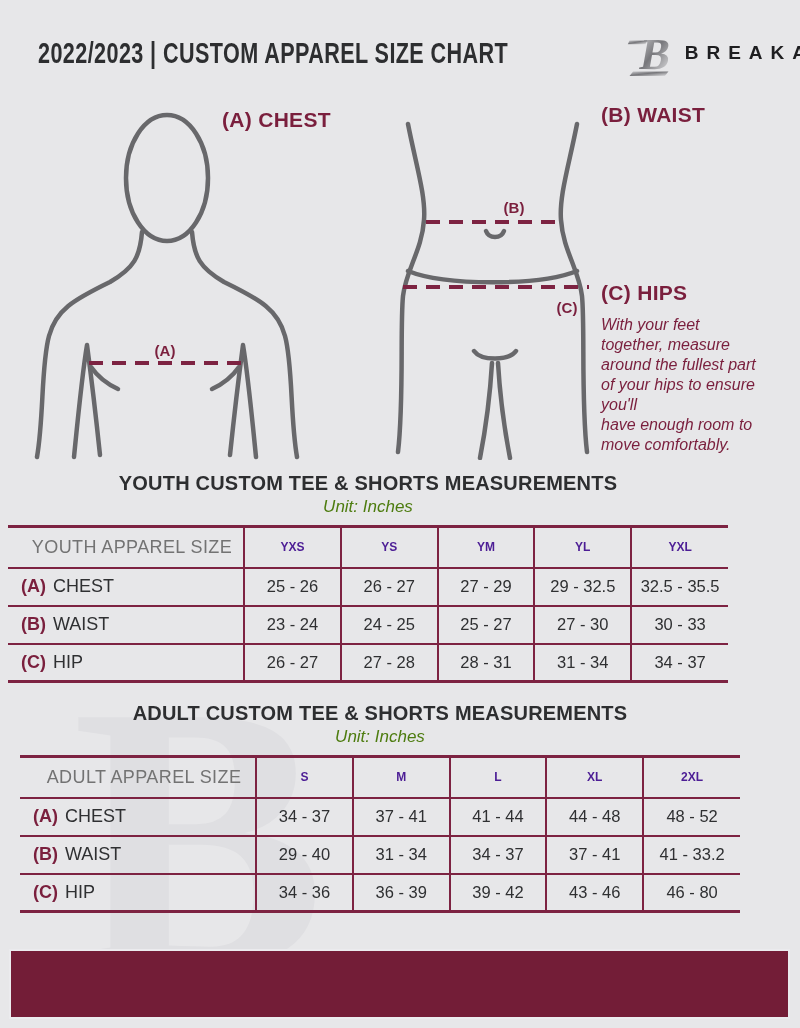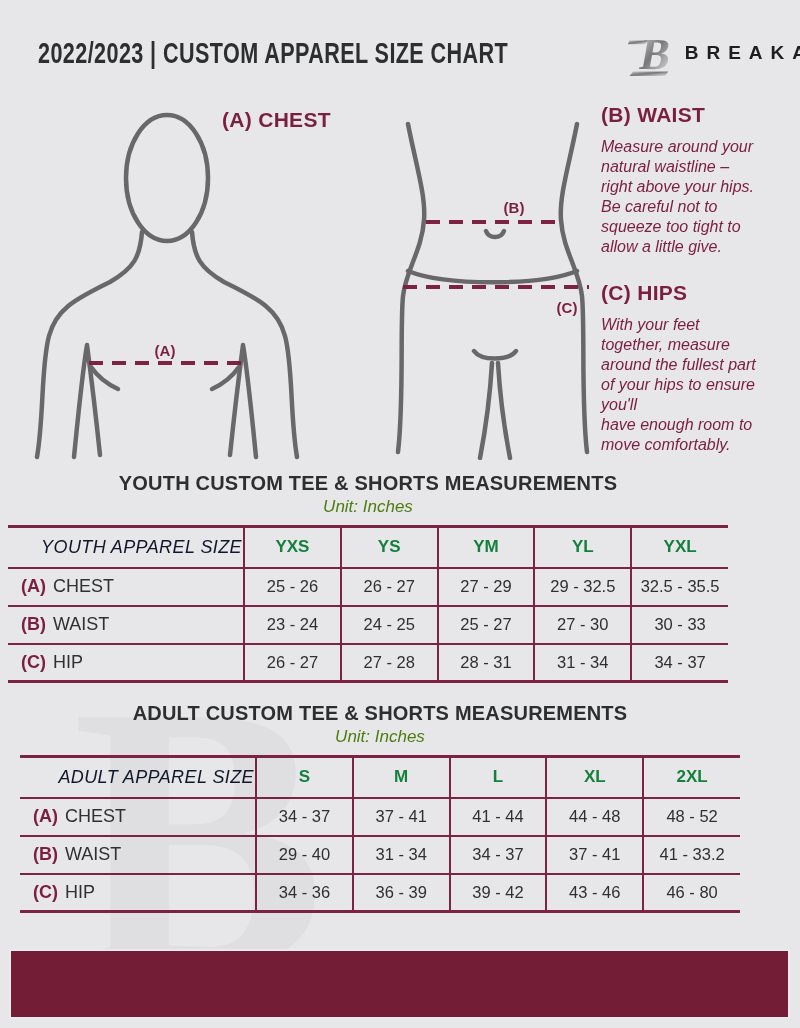--- a/index.html
+++ b/index.html
@@ -63,24 +63,24 @@
   .size-table {
     margin:8px auto 0; width:720px; table-layout:fixed; border-collapse:collapse;
     border-top:3px solid #7d2342; border-bottom:3px solid #7d2342;
     background:transparent;
   }
   .size-table col.c0 { width:236px; }
   .size-table thead tr { border-bottom:2px solid #7d2342; height:41px; }
   .size-table tbody tr { height:38px; }
   .size-table tbody tr + tr { border-top:2px solid #7d2342; }
   .size-table th + th, .size-table td + td { border-left:2px solid #7d2342; }
-  .size-table th { font-weight:bold; font-size:17px; color:#15803d; }
+  .size-table th { font-weight:bold; font-size:12px; color:#4c1d95; }
   .size-table th.lbl {
-    text-align:right; padding-left:14px; font-weight:normal;
-    font-size:18px; color:#0f172a; letter-spacing:0.4px;font-style:italic;
+    text-align:center; padding-left:14px; font-weight:normal;
+    font-size:18px; color:#737373; letter-spacing:0.4px;
   }
   .size-table td { text-align:center; font-size:16.5px; color:#2f3032; }
   .size-table td.lbl { text-align:left; padding-left:13px; font-size:18px; }
   .prefix { color:#7a1f3d; font-weight:bold; margin-right:7px; }
 
   
   .footer-bar {
     position:absolute; left:11px; top:951px; width:777px; height:66px;
     background:#731d37; z-index:3; box-shadow:0 0 0 2px #ebebee;
   }
@@ -136,26 +136,20 @@
     <text x="129" y="103" text-anchor="middle">(B)</text>
     <line class="dash" x1="18" y1="177" x2="204" y2="177"></line>
     <text x="182" y="203" text-anchor="middle">(C)</text>
   </svg>
 
   <section class="note note-a">
     <h2>(A) CHEST</h2>
   </section>
   <section class="note note-b">
     <h2>(B) WAIST</h2>
-    <p>Measure around your
-natural waistline –
-right above your hips.
-Be careful not to
-squeeze too tight to
-allow a little give.</p>
   </section>
   <section class="note note-c">
     <h2>(C) HIPS</h2>
     <p>With your feet
 together, measure
 around the fullest part
 of your hips to ensure
 you'll
 have enough room to
 move comfortably.</p>

